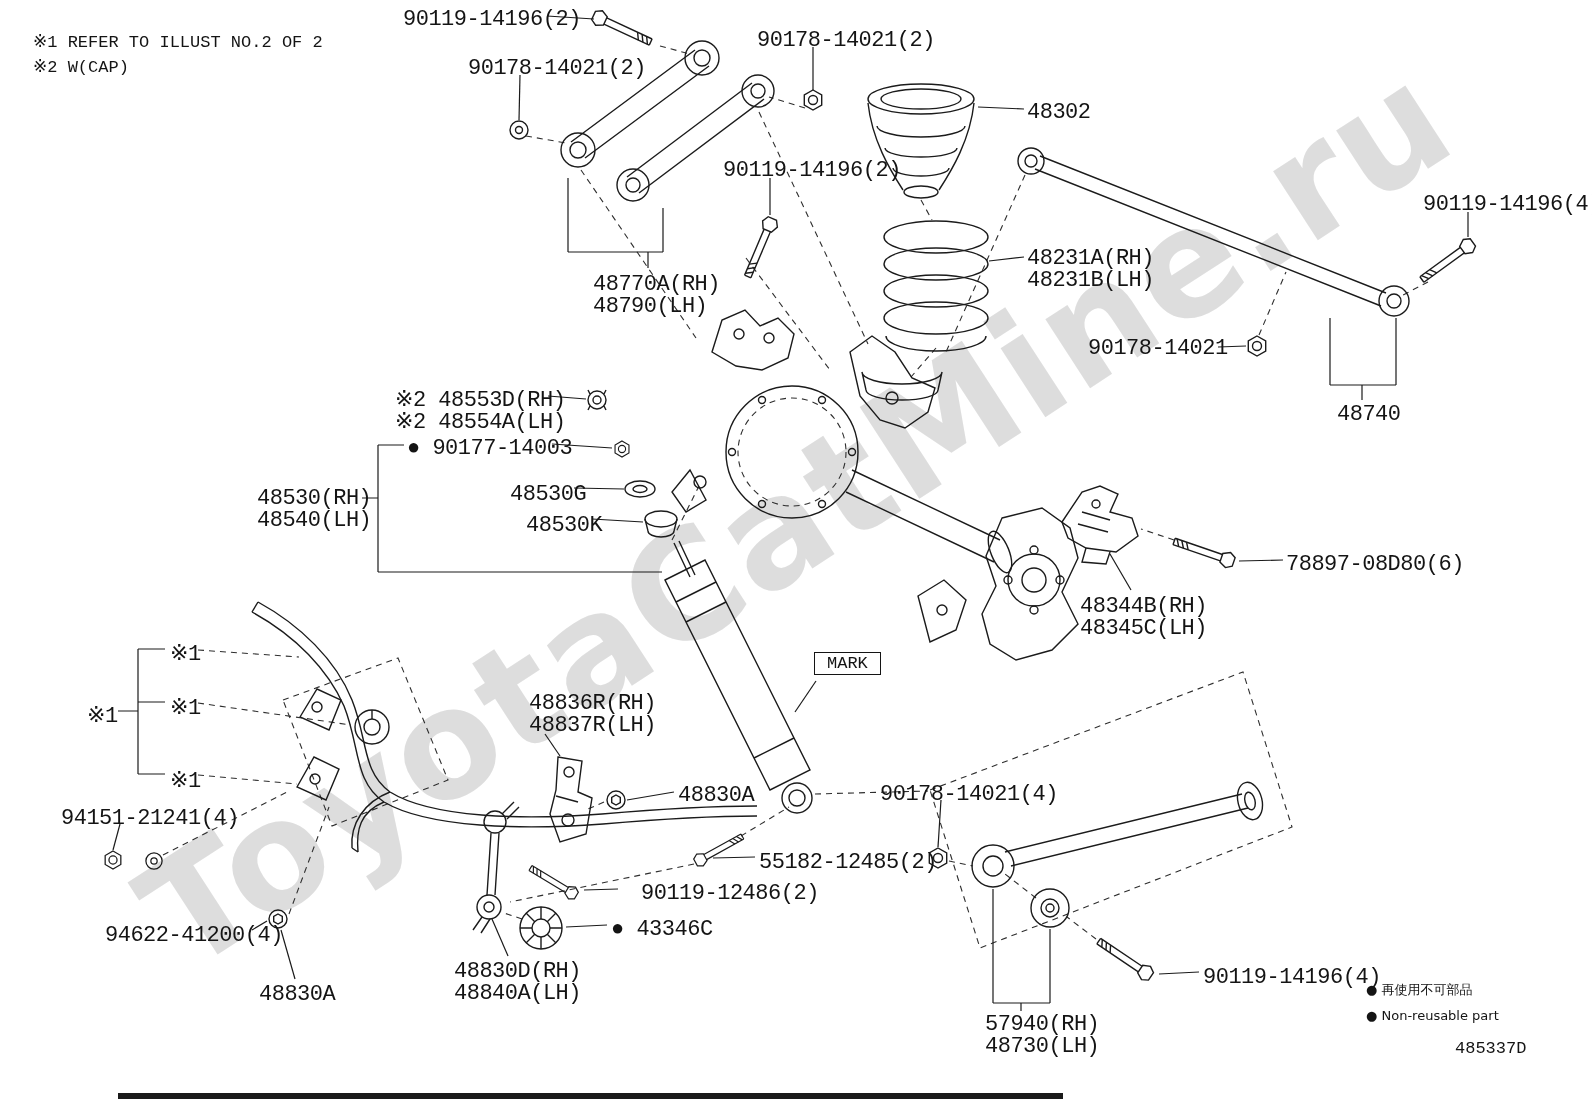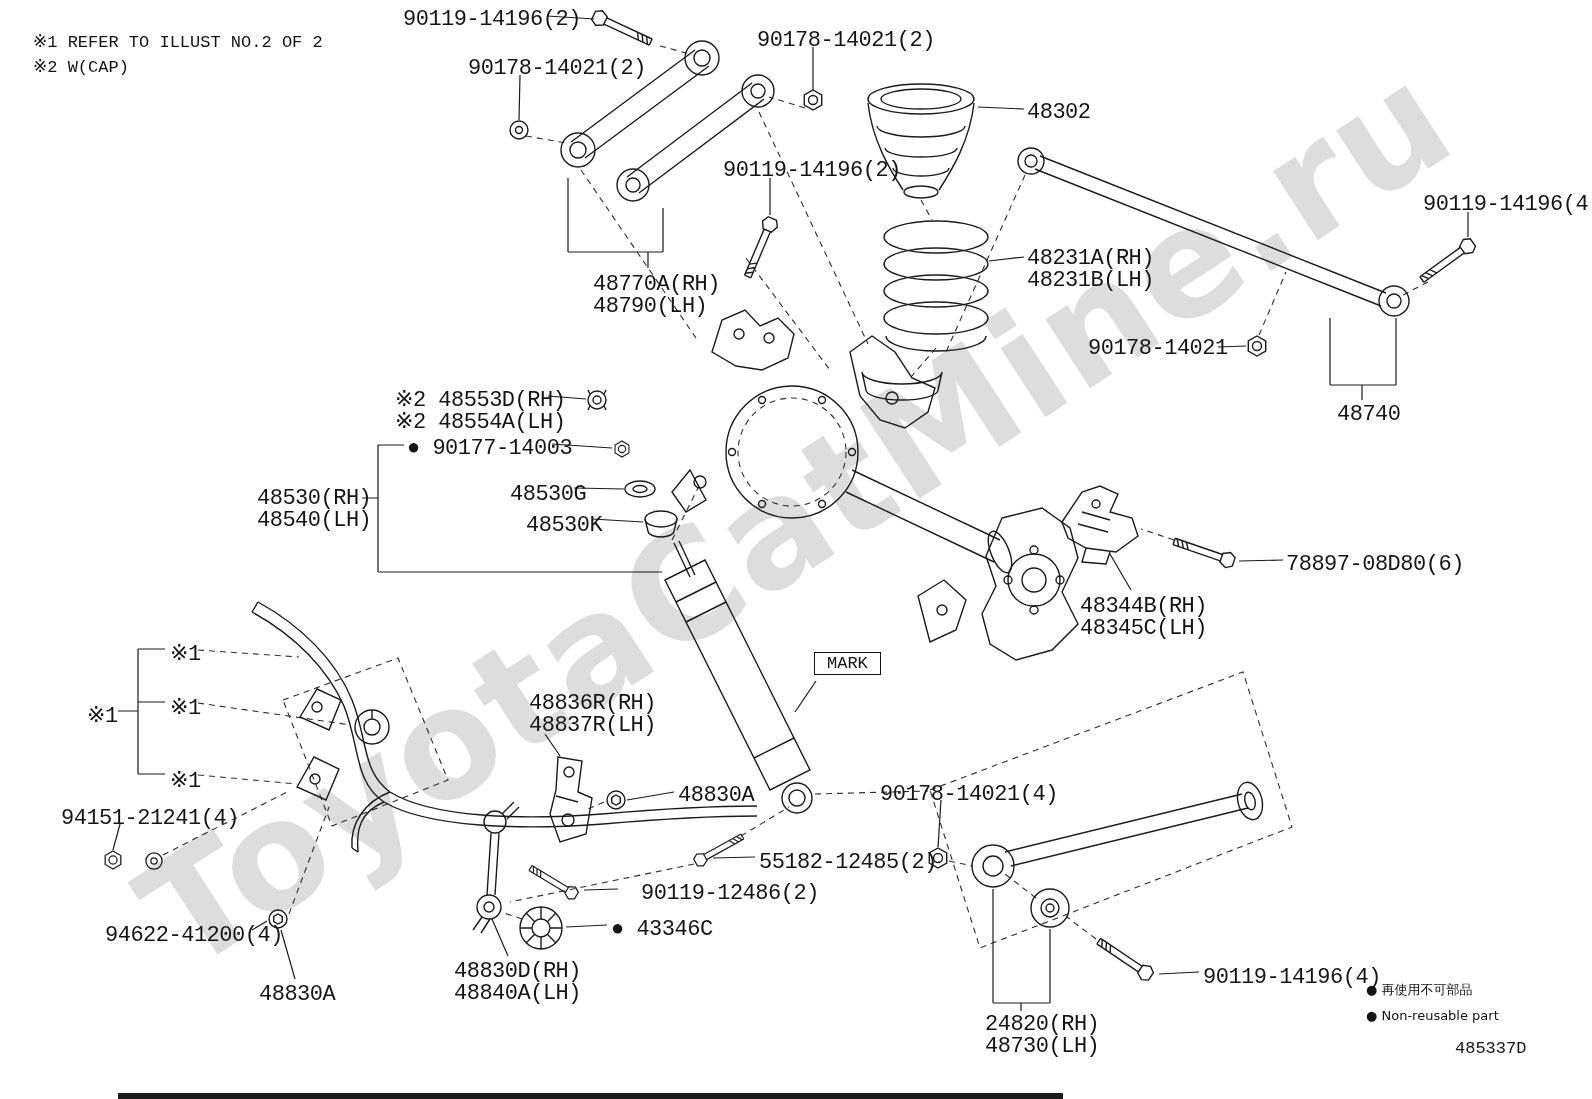--- a/index.html
+++ b/index.html
@@ -302,21 +302,21 @@
       <div class="part-label" style="left: 880px; top: 782px;">90178-14021(4)</div>
       <div class="part-label" style="left: 61px; top: 806px;">94151-21241(4)</div>
       <div class="part-label" style="left: 759px; top: 850px;">55182-12485(2)</div>
       <div class="part-label" style="left: 621px; top: 881px; margin-left: 20px;">90119-12486(2)</div>
       <div class="part-label" style="left: 611px; top: 917px;">● 43346C</div>
       <div class="part-label" style="left: 105px; top: 923px;">94622-41200(4)</div>
       <div class="part-label" style="left: 454px; top: 959px;">48830D(RH)</div>
       <div class="part-label" style="left: 454px; top: 981px;">48840A(LH)</div>
       <div class="part-label" style="left: 259px; top: 982px;">48830A</div>
       <div class="part-label" style="left: 1203px; top: 965px;">90119-14196(4)</div>
-      <div class="part-label" style="left: 985px; top: 1012px;">24820(RH)</div>
+      <div class="part-label" style="left: 985px; top: 1012px;">57940(RH)</div>
       <div class="part-label" style="left: 985px; top: 1034px;">48730(LH)</div>
     </div>
 
   <div class="note note1">※1 REFER TO ILLUST NO.2 OF 2</div>
   <div class="note note2">※2 W(CAP)</div>
 
   <div class="mark-box">MARK</div>
 
   <div class="legend-line legend-jp">● 再使用不可部品</div>
   <div class="legend-line legend-en">● Non-reusable part</div>

